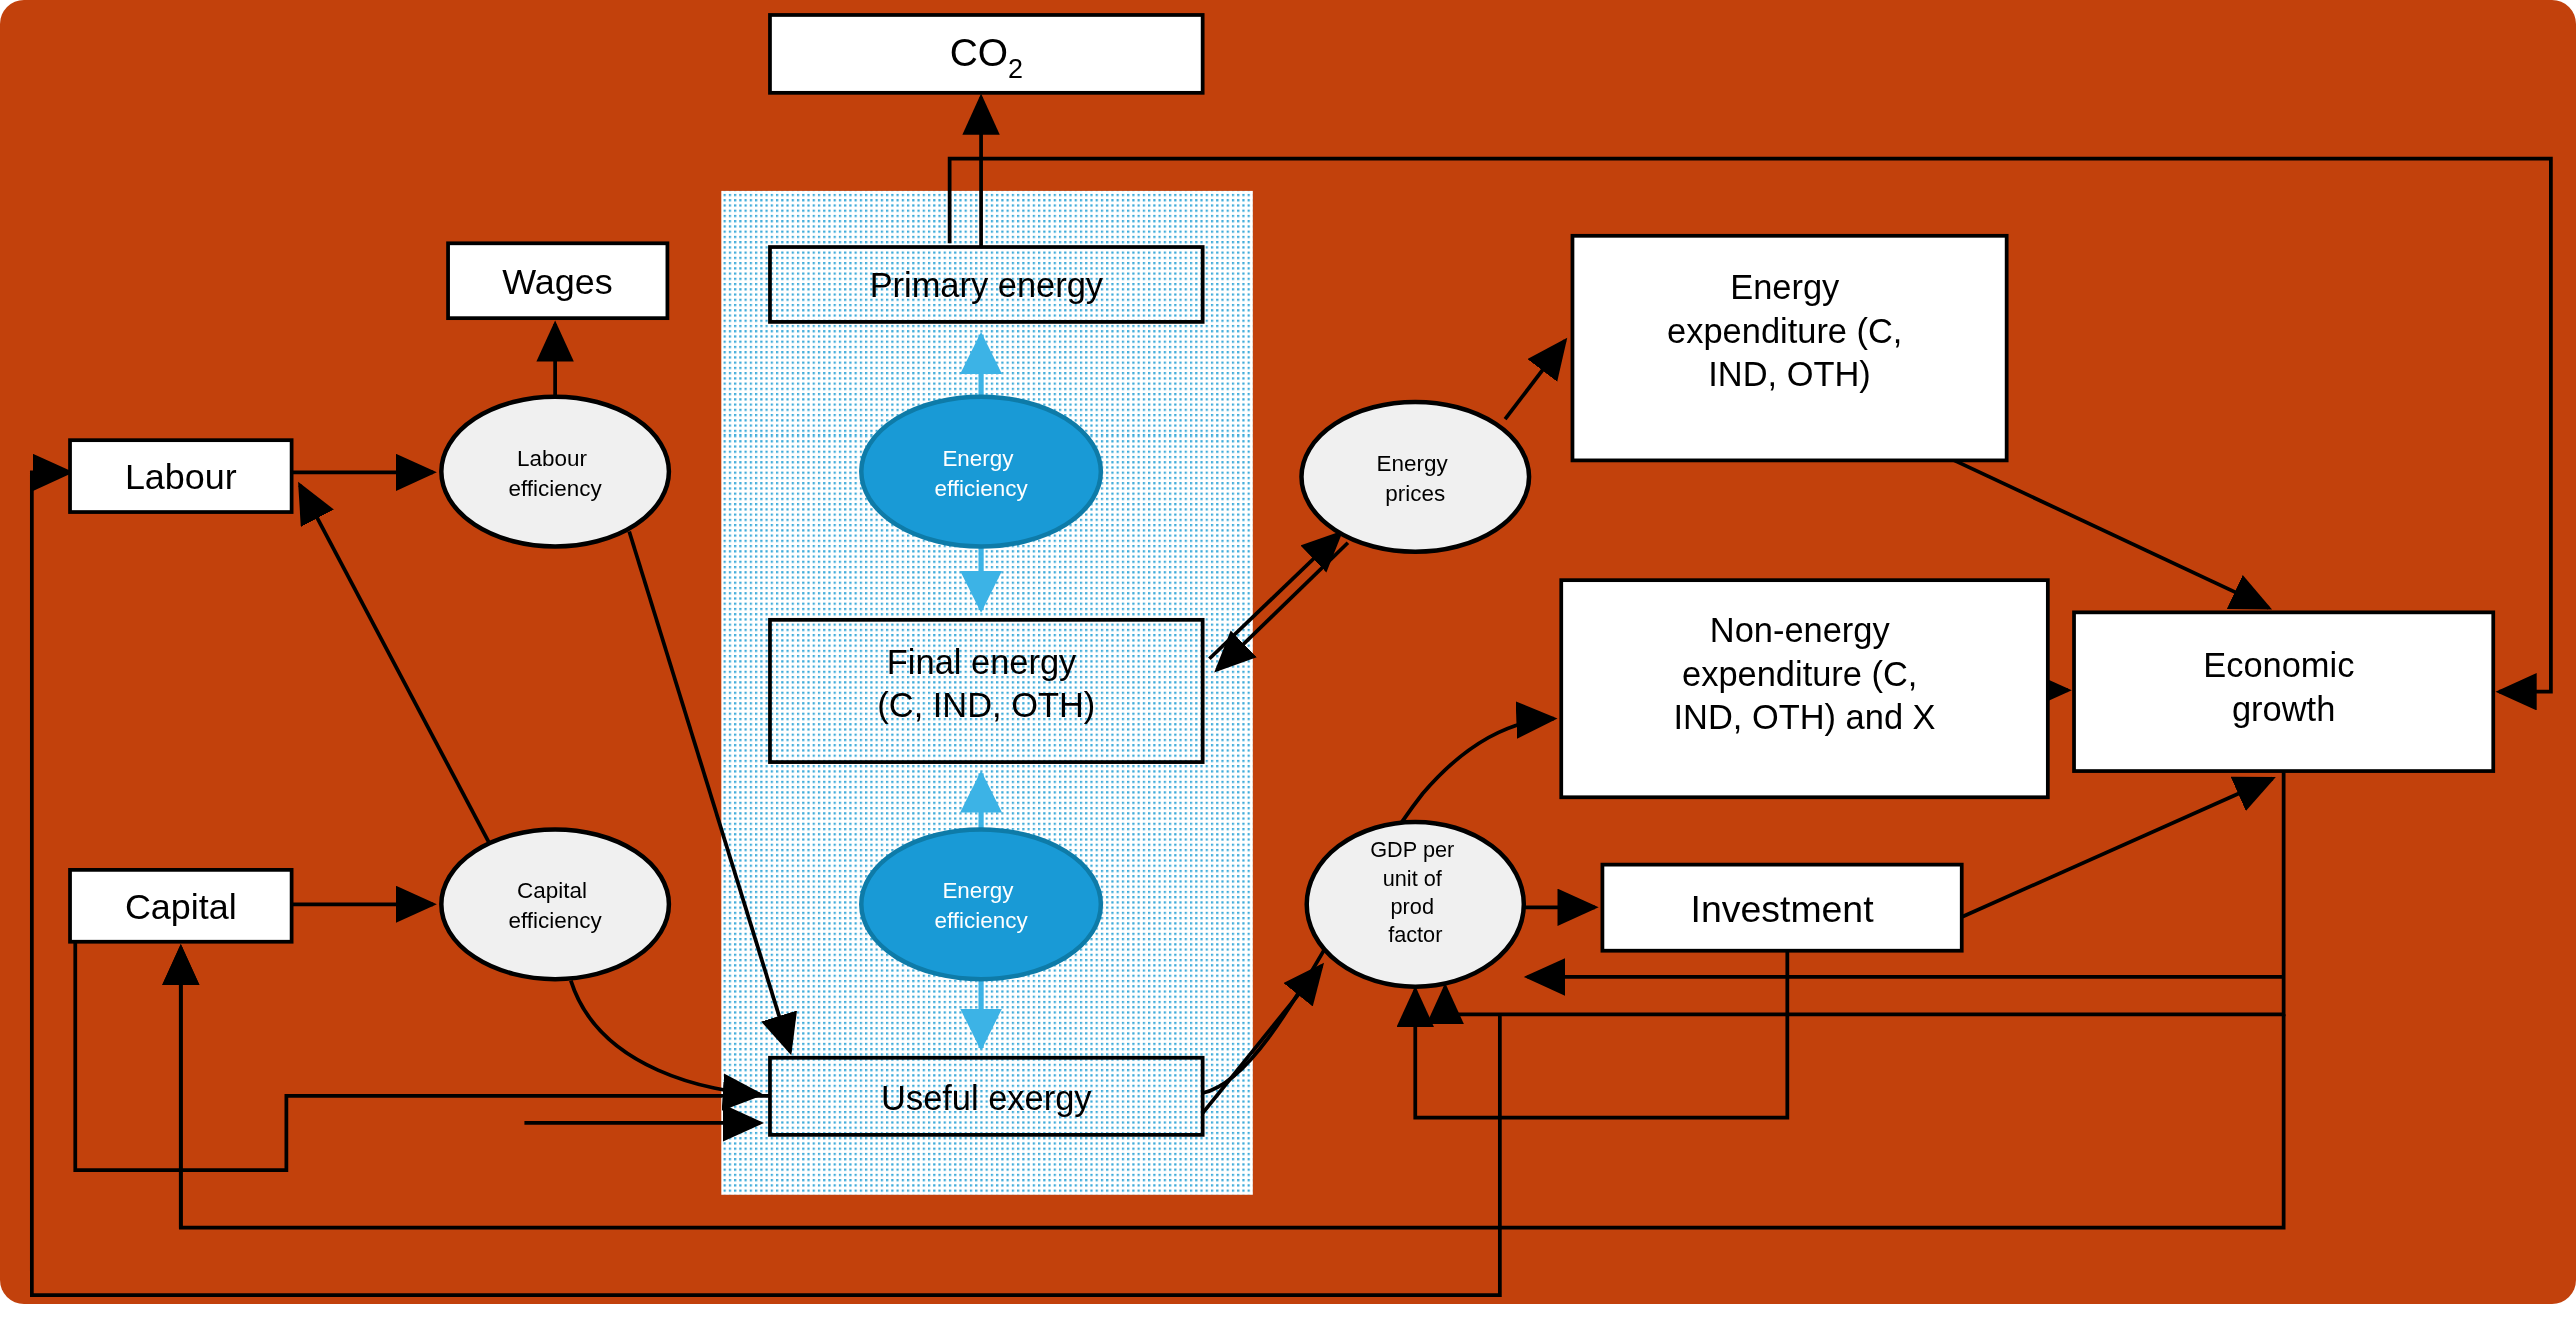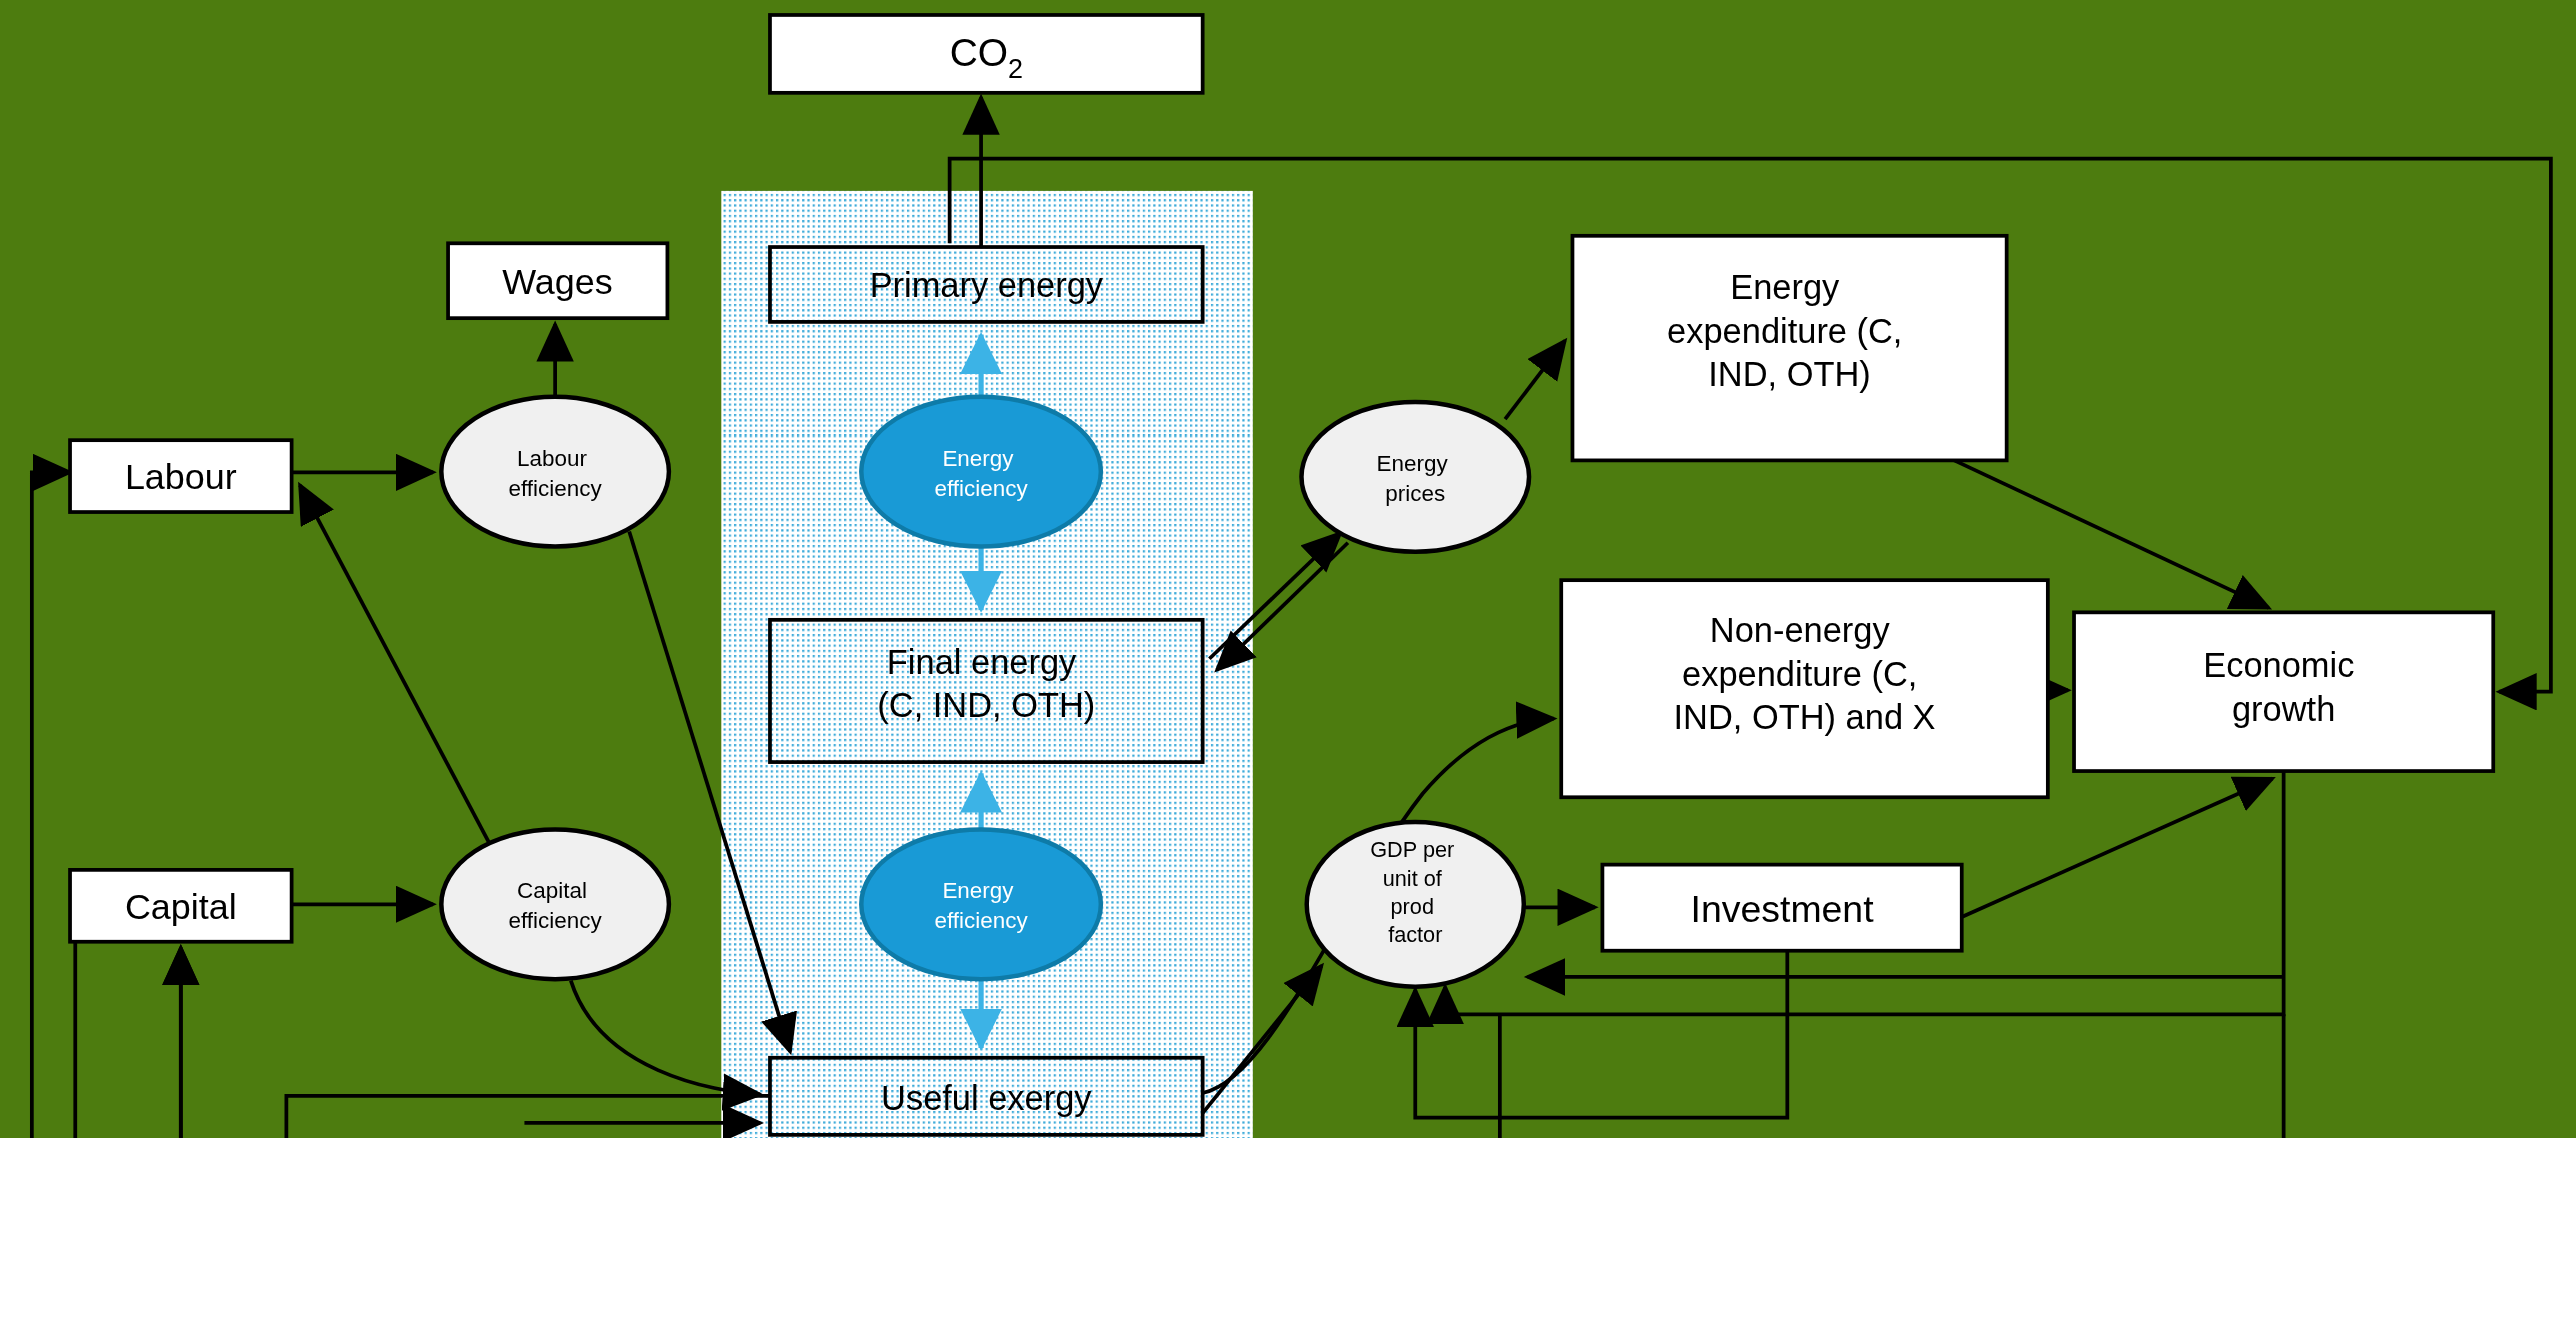--- a/index.html
+++ b/index.html
@@ -1,17 +1,17 @@
 <!DOCTYPE html>
 <html style="font-size:12px"><head>
 <meta charset="utf-8">
 <style>
   html,body{margin:0;padding:0;background:#ffffff;}
   body{font-family:"Liberation Sans", sans-serif;}
-  #stage{position:relative;width:2576px;height:1138px;background:#4d7c0f;overflow:hidden;}
+  #stage{position:relative;width:2576px;height:1304px;background:#c2410c;overflow:hidden;border-radius:24px;}
   svg#diagram{position:absolute;left:0;top:0;width:2576px;height:1337px;}
 </style>
 </head>
 <body>
 
 <div id="stage">
 <svg id="diagram" viewBox="0 0 3440 1786">
   <defs>
     <pattern id="dotgrid" width="7" height="7" patternUnits="userSpaceOnUse">
       <rect width="7" height="7" fill="#ffffff"></rect>

